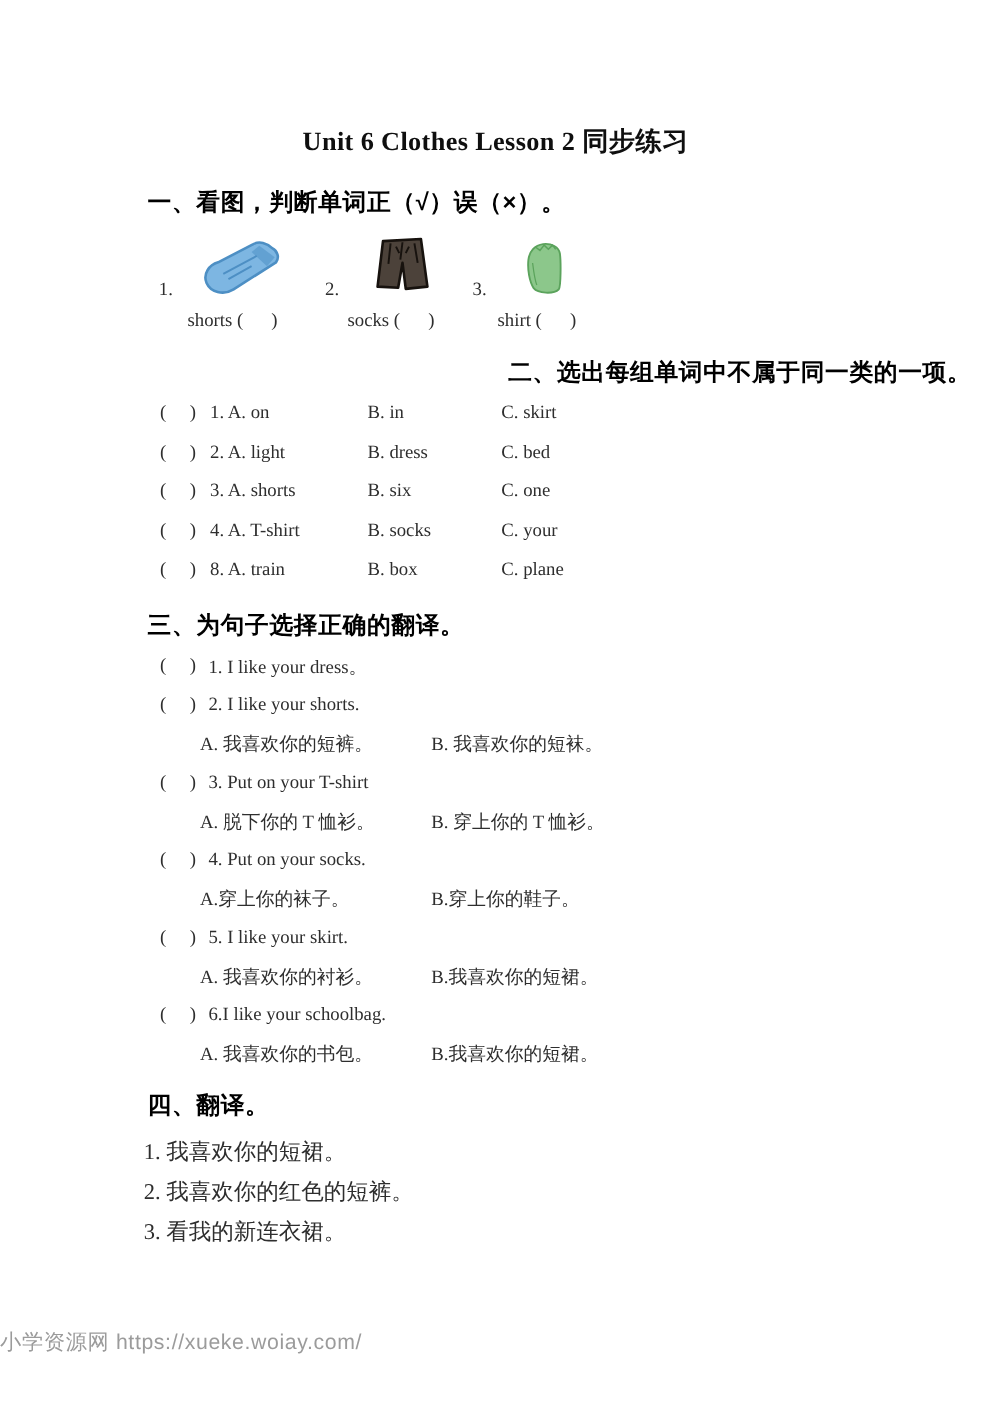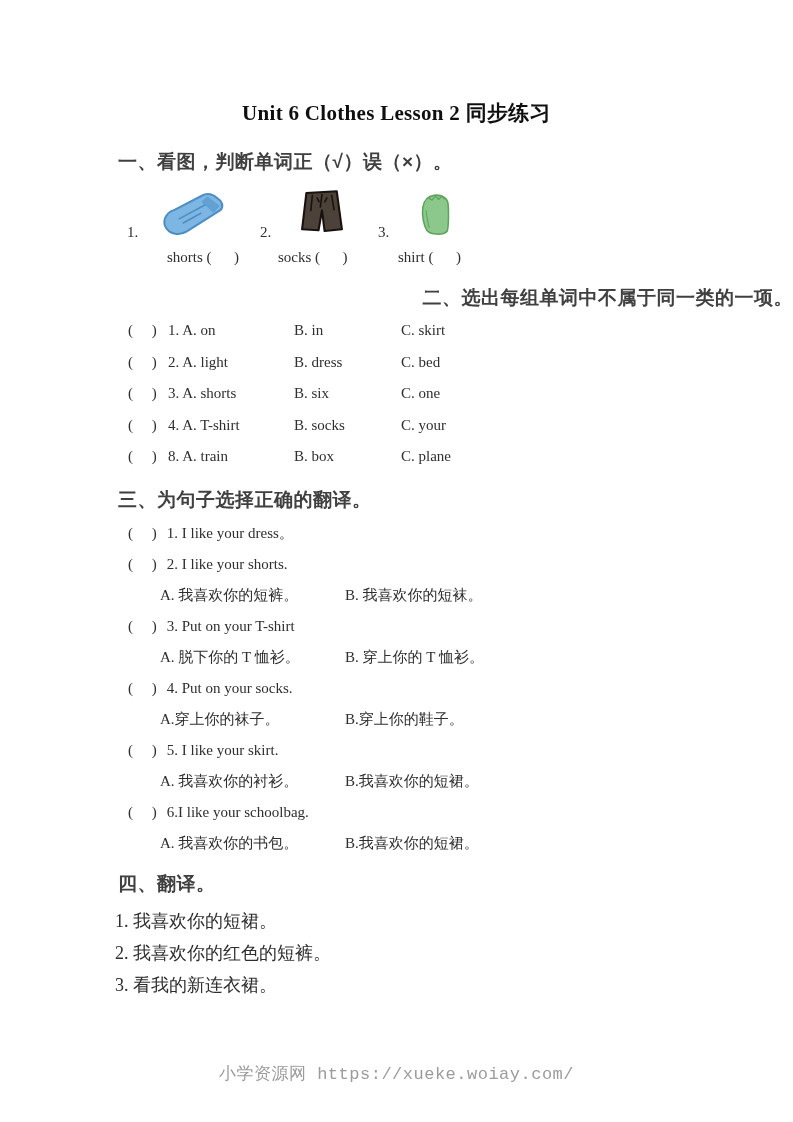--- a/index.html
+++ b/index.html
@@ -13,42 +13,42 @@
   }
   .title{
     padding-top:99px;
     text-align:center;
     font-size:21px;
     font-weight:bold;
     color:#0f0f0f;
     letter-spacing:0.3px;
   }
   .sec-heading{
-    margin:22px 0 0 118px;
+    margin:22px 16px 0 118px;
     font-size:19px;
     font-weight:bold;
-    color:#404040;
+    color:#000000;
     font-family:"Liberation Sans","DejaVu Sans",sans-serif;
     letter-spacing:0.5px;
   }
   .sec-heading.h2{margin-top:10px;text-align:right;}
   .sec-heading.h3{margin-top:14px;}
   .sec-heading.h4{margin-top:12px;}
   
   .pic-row{position:relative;height:92px;margin-top:8px;font-size:15px;}
   .pic-num{position:absolute;top:41px;}
   .pic-num.n1{left:127px;}
   .pic-num.n2{left:260px;}
   .pic-num.n3{left:378px;}
   .pic-svg{position:absolute;}
   .svg1{left:156px;top:5px;}
   .svg2{left:296px;top:1px;}
   .svg3{left:416px;top:7px;}
   .pic-label{position:absolute;top:66px;}
-  .lab1{left:167px;}
+  .lab1{left:150px;}
   .lab2{left:278px;}
   .lab3{left:398px;}
   
   .s2-rows{margin-top:4px;}
   .s2-row{display:flex;margin-left:128px;height:31.5px;align-items:center;font-size:15px;}
   .s2-paren{width:40px;}
   .s2-q{width:126px;}
   .s2-b{width:107px;}
   .s2-c{flex:1;}
   
@@ -56,22 +56,22 @@
   .s3-qline{display:flex;margin-left:128px;height:31px;align-items:center;font-size:15px;}
   .s3-paren{margin-right:10px;}
   .s3-optline{display:flex;margin-left:160px;height:31px;align-items:center;font-size:15px;}
   .s3-a{width:185px;}
   
   .s4-items{margin-top:8px;}
   .s4-item{display:flex;margin-left:115px;height:32px;align-items:center;font-size:18px;}
   
   .footer{
     position:absolute;left:0;right:0;top:1062px;
-    text-align:center;
-    font-family:Liberation Mono, monospace;
+    text-align:left;
+    font-family:Liberation Sans, sans-serif;
     font-size:17px;
     color:#9b9b9b;
     letter-spacing:0.5px;
   }
 </style>
 </head>
 <body>
 
 <div class="title">Unit 6 Clothes Lesson 2 同步练习</div>
 

